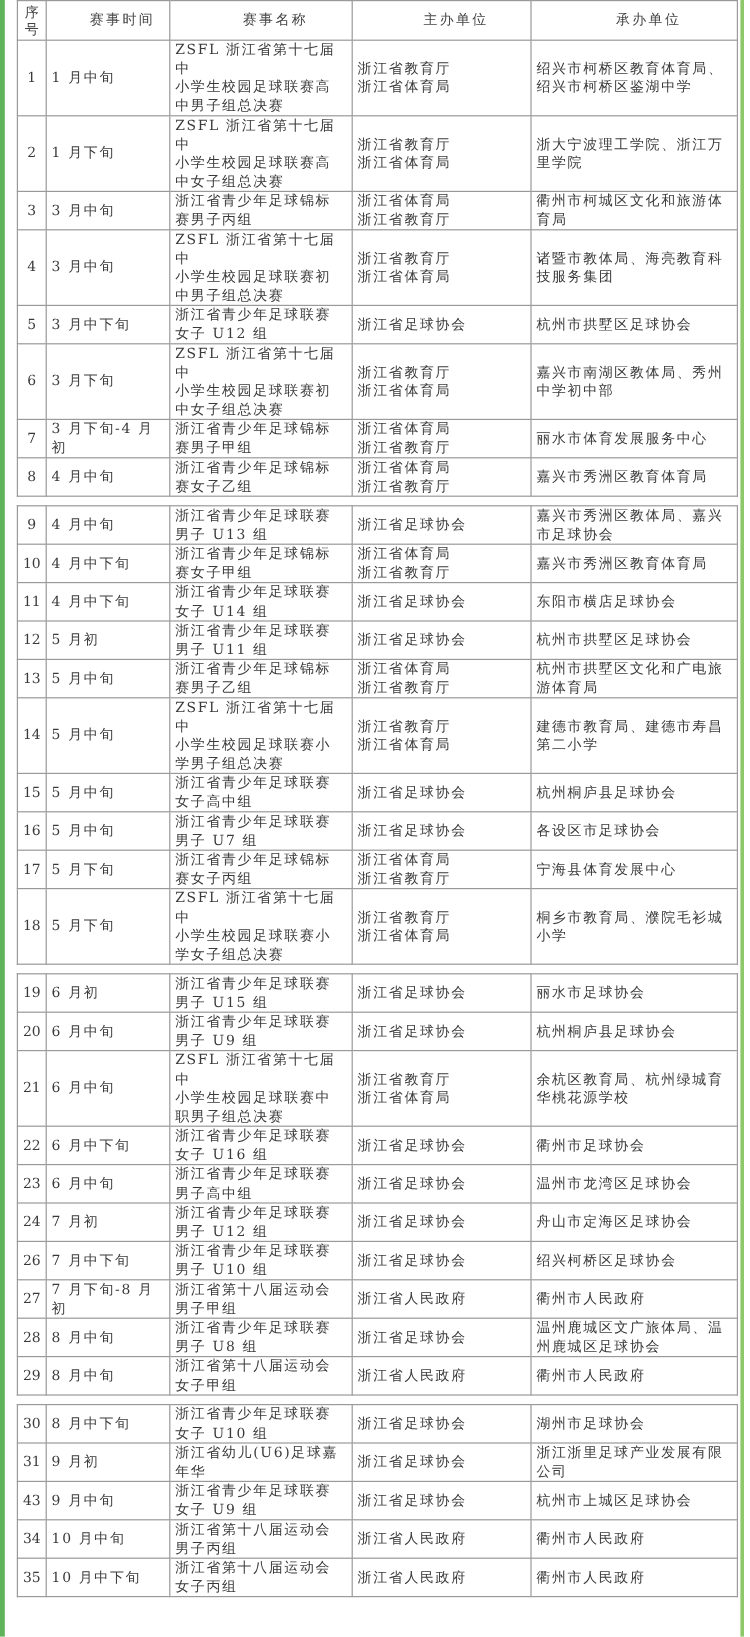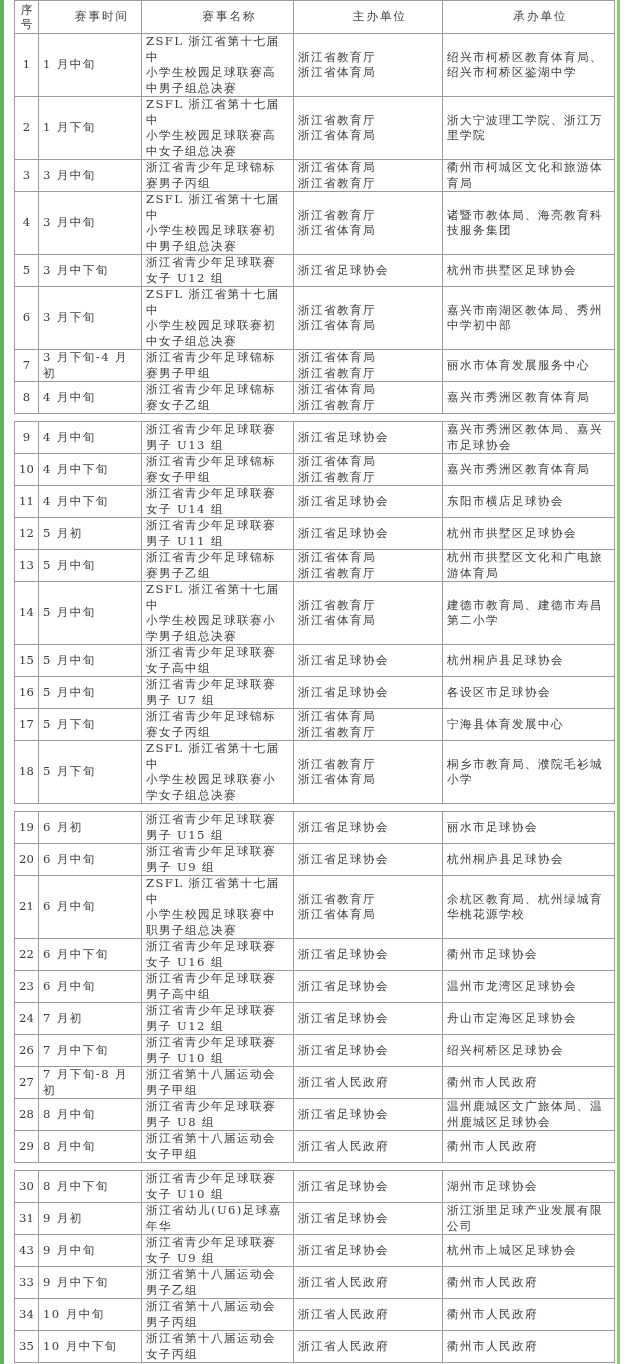--- a/index.html
+++ b/index.html
@@ -362,28 +362,20 @@
         </tr>
         <tr class="h2">
           <td class="num">43</td>
           <td class="time pre">9 月中旬</td>
           <td class="name pre">浙江省青少年足球联赛
 女子 U9 组</td>
           <td class="host pre">浙江省足球协会</td>
           <td class="org pre">杭州市上城区足球协会</td>
         </tr>
         <tr class="h2">
-          <td class="num">33</td>
-          <td class="time pre">9 月中下旬</td>
-          <td class="name pre">浙江省第十八届运动会
-男子乙组</td>
-          <td class="host pre">浙江省人民政府</td>
-          <td class="org pre">衢州市人民政府</td>
-        </tr>
-        <tr class="h2">
           <td class="num">34</td>
           <td class="time pre">10 月中旬</td>
           <td class="name pre">浙江省第十八届运动会
 男子丙组</td>
           <td class="host pre">浙江省人民政府</td>
           <td class="org pre">衢州市人民政府</td>
         </tr>
         <tr class="h2">
           <td class="num">35</td>
           <td class="time pre">10 月中下旬</td>

